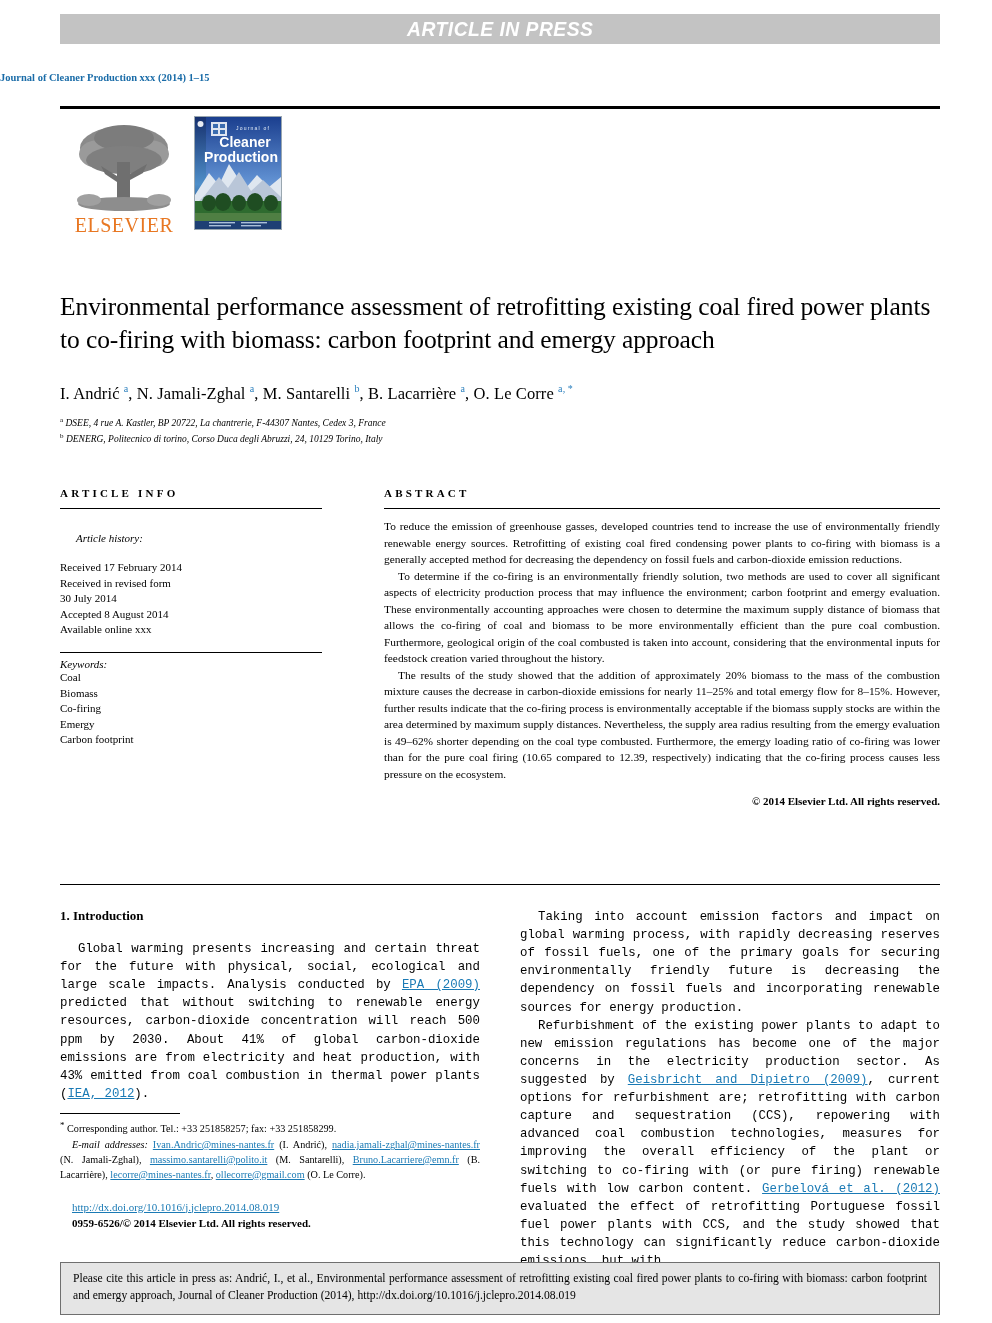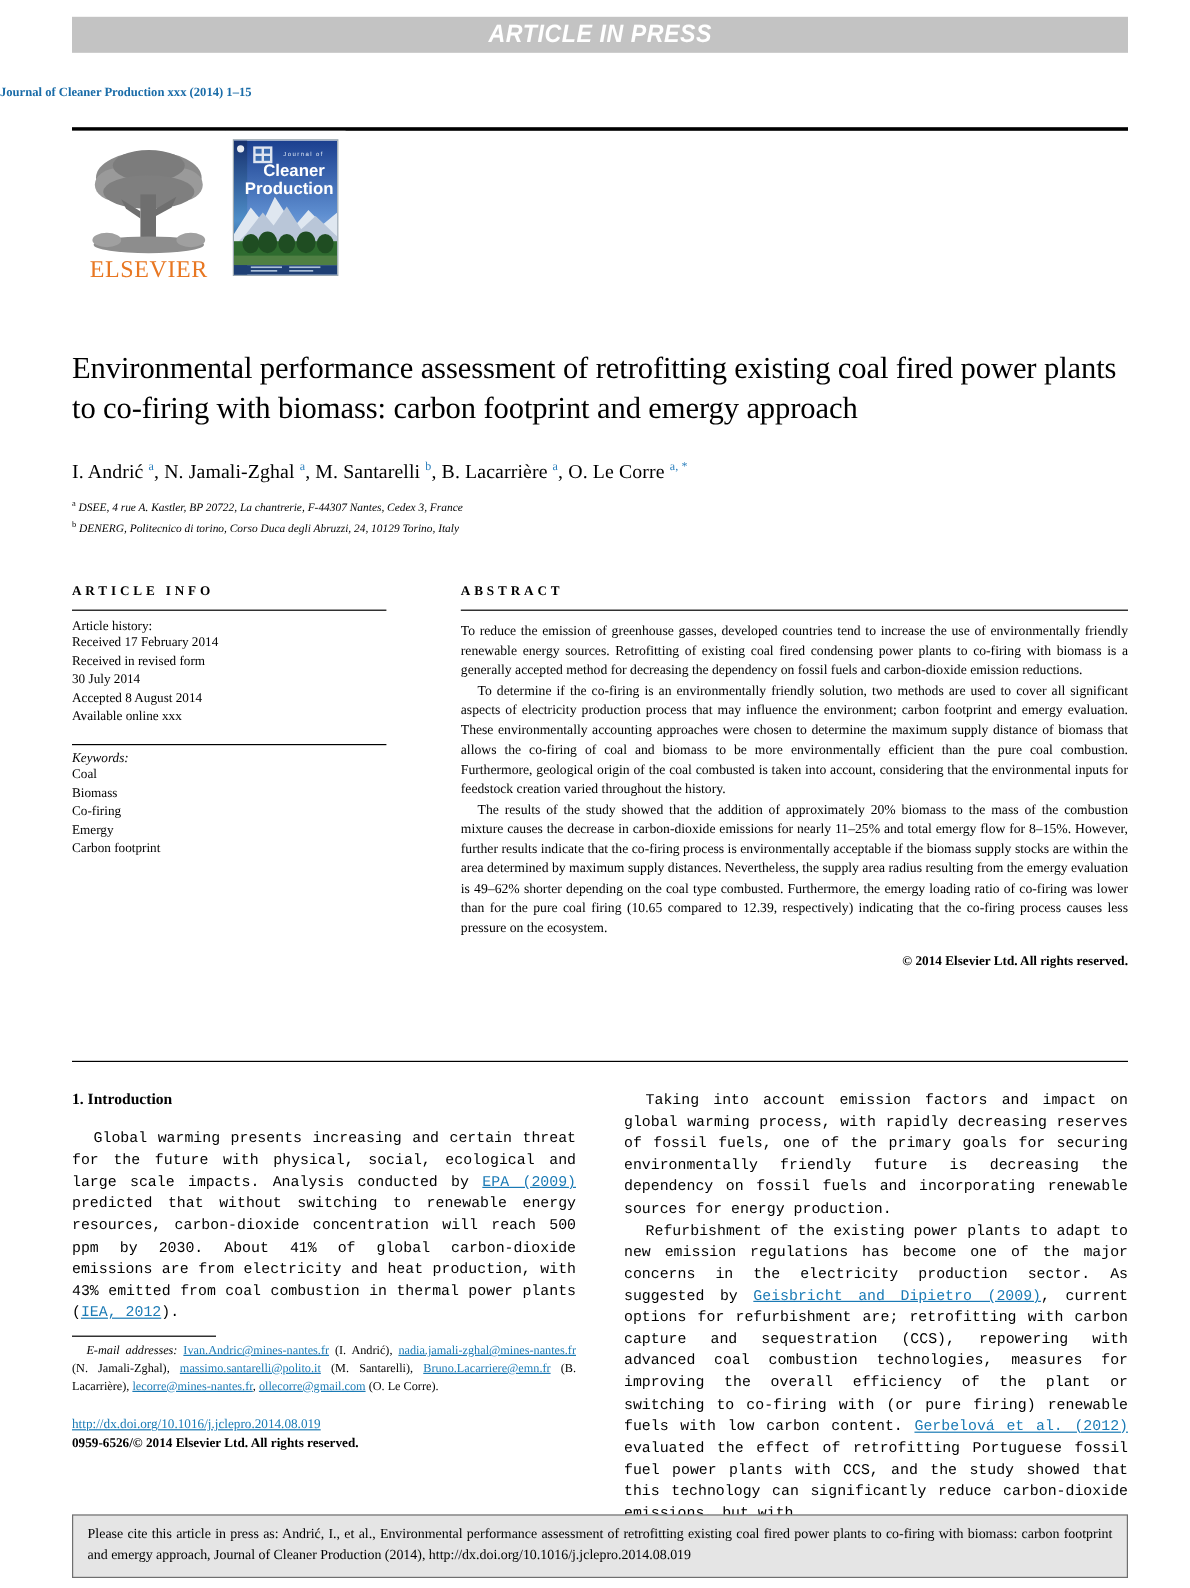--- a/index.html
+++ b/index.html
@@ -181,22 +181,23 @@
     font-size: 11px;
     letter-spacing: 3.2px;
     color: #000;
     margin: 0 0 9px 0;
   }
   .rule-thick { border-top: 1.6px solid #000; }
   .info-rule-gap { height: 7px; }
 
   .hist-title {
     font-family: "Liberation Serif", serif;
-    font-size: 11px;
-    margin: 0;
+    font-style: italic;
+    font-size: 11px;
+    margin: 16px;
   }
   .hist-line, .kw-line {
     font-family: "Liberation Serif", serif;
     font-size: 11px;
     line-height: 1.42;
     margin: 0;
   }
   .kw-title {
     font-family: "Liberation Serif", serif;
     font-style: italic;
@@ -274,21 +275,21 @@
     font-family: "Liberation Serif", serif;
     font-size: 10.2px;
     line-height: 1.45;
     margin: 0;
     text-align: justify;
   }
   .fn-line .star { font-size: 9px; vertical-align: super; }
   .fn-emails { margin-top: 1px; text-indent: 12px; }
   .fn-emails .em-it { font-style: italic; }
   .fn-link { color: #1a7ab5; }
-  .doi-block { margin-top: 14px; }
+  .doi-block { margin-top: 14px; margin-left: 12px; }
   .doi-line {
     font-family: "Liberation Serif", serif;
     font-size: 11px;
     color: #1a7ab5;
     margin: 0;
   }
   .issn-line {
     font-family: "Liberation Serif", serif;
     font-weight: bold;
     font-size: 11px;
@@ -459,20 +460,23 @@
       <p class="body-p">Taking into account emission factors and impact on global warming process, with rapidly decreasing reserves of fossil fuels, one of the primary goals for securing environmentally friendly future is decreasing the dependency on fossil fuels and incorporating renewable sources for energy production.</p>
       <p class="body-p">
         <span>Refurbishment of the existing power plants to adapt to new emission regulations has become one of the major concerns in the electricity production sector. As suggested by </span><a class="cite" href="#">Geisbricht and Dipietro (2009)</a><span>, current options for refurbishment are; retrofitting with carbon capture and sequestration (CCS), repowering with advanced coal combustion technologies, measures for improving the overall efficiency of the plant or switching to co-firing with (or pure firing) renewable fuels with low carbon content. </span><a class="cite" href="#">Gerbelová et al. (2012)</a><span> evaluated the effect of retrofitting Portuguese fossil fuel power plants with CCS, and the study showed that this technology can significantly reduce carbon-dioxide emissions, but with</span>
       </p>
     </div>
 
   </div>
 
   <div class="footnote">
     <div class="fn-rule"></div>
+    <p class="fn-line">
+      <span class="star">*</span>&nbsp;<span>Corresponding author. Tel.: +33 251858257; fax: +33 251858299.</span>
+    </p>
     <p class="fn-line fn-emails">
       <span class="em-it">E-mail addresses:</span>
       <a class="fn-link" href="#">Ivan.Andric@mines-nantes.fr</a><span> (I. Andrić), </span><a class="fn-link" href="#">nadia.jamali-zghal@mines-nantes.fr</a><span> (N. Jamali-Zghal), </span><a class="fn-link" href="#">massimo.santarelli@polito.it</a><span> (M. Santarelli), </span><a class="fn-link" href="#">Bruno.Lacarriere@emn.fr</a><span> (B. Lacarrière), </span><a class="fn-link" href="#">lecorre@mines-nantes.fr</a><span>, </span><a class="fn-link" href="#">ollecorre@gmail.com</a><span> (O. Le Corre).</span>
     </p>
     <div class="doi-block">
       <a class="doi-line" href="#">http://dx.doi.org/10.1016/j.jclepro.2014.08.019</a>
       <p class="issn-line">0959-6526/© 2014 Elsevier Ltd. All rights reserved.</p>
     </div>
   </div>
 

